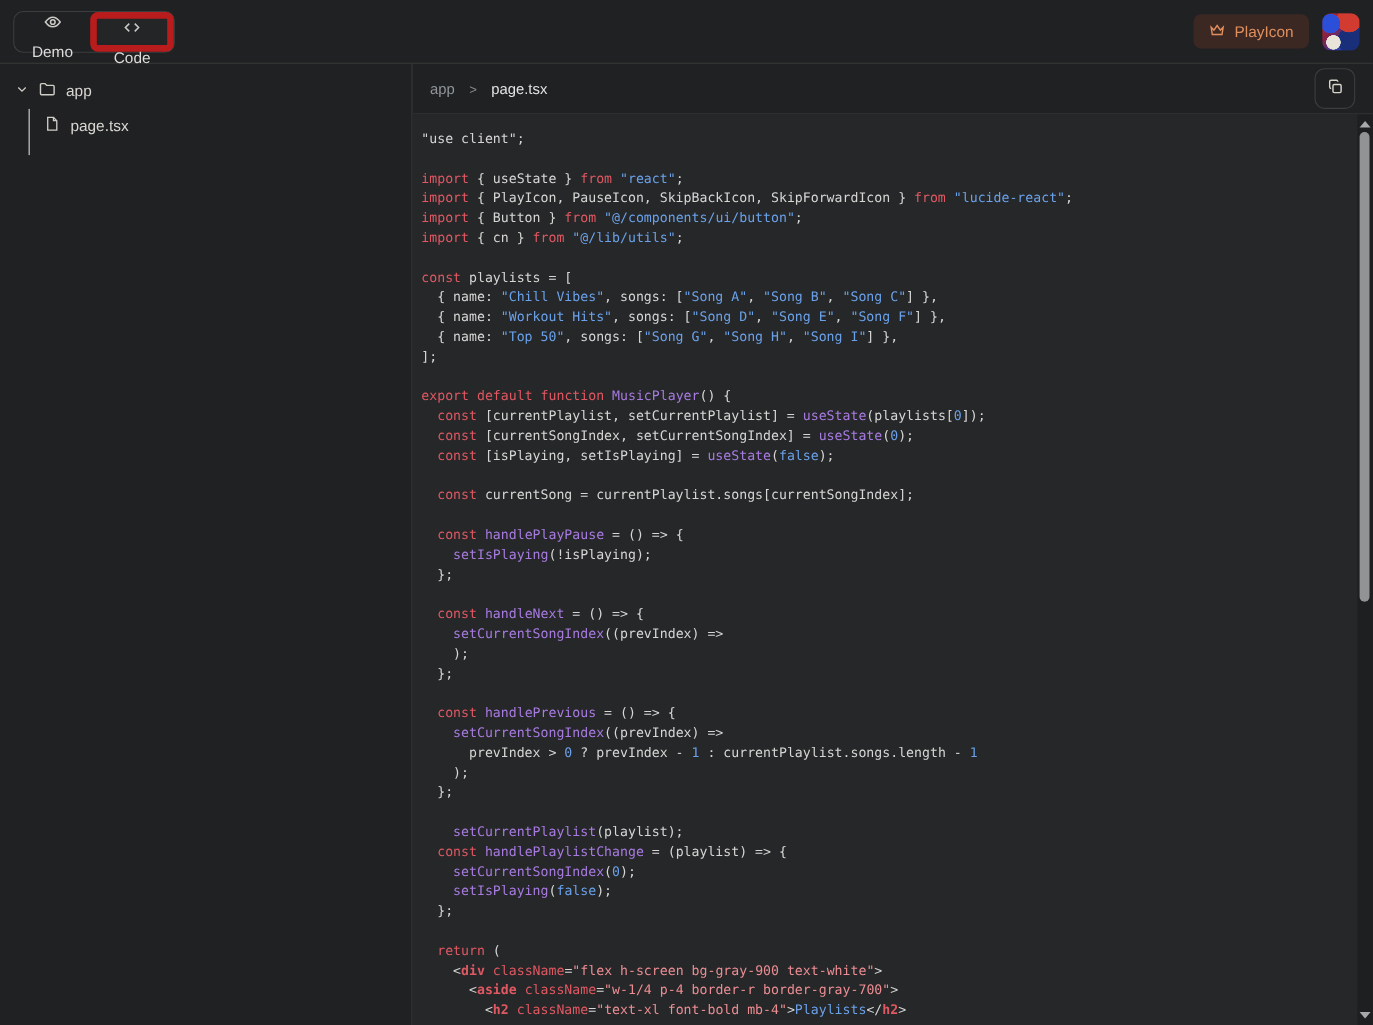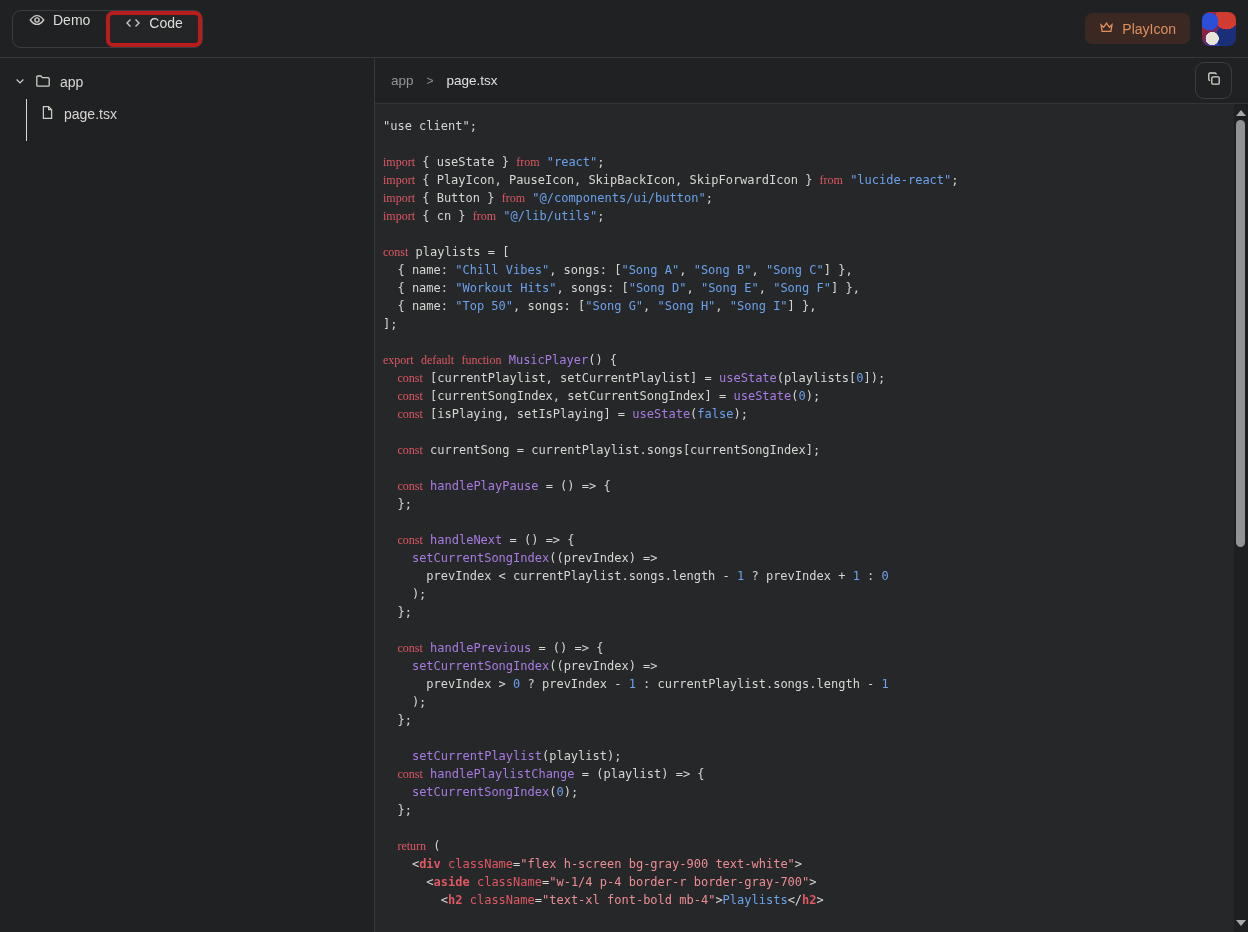--- a/index.html
+++ b/index.html
@@ -5,24 +5,24 @@
   * { margin:0; padding:0; box-sizing:border-box; }
   html,body { width:1248px; height:932px; overflow:hidden; background:#202122;
               font-family:"Liberation Sans", sans-serif; }
   .app { width:1248px; height:932px; display:flex; flex-direction:column; background:#202122; }
 
   
   .topbar { height:58px; flex:0 0 58px; border-bottom:1px solid #363839;
             display:flex; align-items:center; padding:0 12px; }
   .seg-control { display:flex; align-items:center; border:1px solid #3b3d3e;
                  border-radius:9px; background:#202122; height:38px; }
-  .seg-btn { display:flex; align-items:flex-start; gap:8px; height:36px; padding:0 15px;
+  .seg-btn { display:flex; align-items:center; gap:8px; height:36px; padding:0 15px;
              color:#dcdcda; font-size:14px; border-radius:7px; cursor:pointer;
-             background:transparent; border:1px solid transparent; }
-  .seg-btn.selected { border:4px solid #b91c1c; background:#232526; }
+             background:transparent; border:1px solid transparent;flex-direction:column; }
+  .seg-btn.selected { border:6px solid #b91c1c; background:#232526; }
   .seg-btn svg { stroke:#c9c9c6; }
   .topbar-right { margin-left:auto; display:flex; align-items:center; gap:12px; }
   .upgrade-btn { display:flex; align-items:center; gap:8px; background:#3c2823;
                  color:#df8f5e; font-size:14px; padding:0 14px; height:31px;
                  border:none; border-radius:7px; cursor:pointer; }
   .upgrade-btn svg { stroke:#df8f5e; }
   .avatar { width:34px; height:34px; border-radius:8px; cursor:pointer;
     background:
       radial-gradient(circle at 22% 28%, #2b4fd8 0 24%, rgba(0,0,0,0) 25%),
       radial-gradient(circle at 72% 18%, #d23b2f 0 30%, rgba(0,0,0,0) 31%),
@@ -54,21 +54,21 @@
   .copy-btn { position:absolute; right:16px; top:4px; width:37px; height:37px;
               border:1px solid #3b3d3e; border-radius:9px; background:transparent;
               display:flex; align-items:center; justify-content:center; cursor:pointer; }
   .copy-btn svg { stroke:#d6d6cd; }
 
   
   .code-wrap { flex:1; position:relative; background:#252729; min-height:0; overflow:hidden; }
   .code-scroll { position:absolute; inset:0 14px 0 0; overflow:hidden; padding:13px 0 0 8px; }
   .cl { font-family:"DejaVu Sans Mono", monospace; font-size:12px; line-height:18px;
         white-space:pre; color:var(--tok-p); }
-  .tok-p { color:var(--tok-p); } .tok-k { color:var(--tok-k);font-family:Liberation Serif, serif; }
+  .tok-p { color:var(--tok-p); } .tok-k { color:var(--tok-k); }
   .tok-s { color:var(--tok-s); } .tok-n { color:var(--tok-n); }
   .tok-f { color:var(--tok-f); } .tok-t { color:var(--tok-t);font-weight:bold; }
   .tok-a { color:var(--tok-a);margin-top:42px; } .tok-j { color:var(--tok-j); }
 
   
   .scrollbar { position:absolute; top:0; right:0; width:14px; bottom:0; background:#1d1f20; }
   .scroll-arrow { position:absolute; left:0; width:14px; height:14px;
                   display:flex; align-items:center; justify-content:center; cursor:pointer; }
   .scroll-arrow.up { top:2px; } .scroll-arrow.down { bottom:2px; }
   .tri-up { width:0; height:0; border-left:5px solid transparent; border-right:5px solid transparent;
@@ -178,37 +178,38 @@
             <div class="cl"><span class="tok-p">];</span></div>
             <div class="cl">&nbsp;</div>
             <div class="cl"><span class="tok-k">export</span><span class="tok-p"> </span><span class="tok-k">default</span><span class="tok-p"> </span><span class="tok-k">function</span><span class="tok-p"> </span><span class="tok-f">MusicPlayer</span><span class="tok-p">() {</span></div>
             <div class="cl"><span class="tok-p">  </span><span class="tok-k">const</span><span class="tok-p"> [currentPlaylist, setCurrentPlaylist] = </span><span class="tok-f">useState</span><span class="tok-p">(playlists[</span><span class="tok-n">0</span><span class="tok-p">]);</span></div>
             <div class="cl"><span class="tok-p">  </span><span class="tok-k">const</span><span class="tok-p"> [currentSongIndex, setCurrentSongIndex] = </span><span class="tok-f">useState</span><span class="tok-p">(</span><span class="tok-n">0</span><span class="tok-p">);</span></div>
             <div class="cl"><span class="tok-p">  </span><span class="tok-k">const</span><span class="tok-p"> [isPlaying, setIsPlaying] = </span><span class="tok-f">useState</span><span class="tok-p">(</span><span class="tok-n">false</span><span class="tok-p">);</span></div>
             <div class="cl">&nbsp;</div>
             <div class="cl"><span class="tok-p">  </span><span class="tok-k">const</span><span class="tok-p"> currentSong = currentPlaylist.songs[currentSongIndex];</span></div>
             <div class="cl">&nbsp;</div>
             <div class="cl"><span class="tok-p">  </span><span class="tok-k">const</span><span class="tok-p"> </span><span class="tok-f">handlePlayPause</span><span class="tok-p"> = () =&gt; {</span></div>
+            <div class="cl"><span class="tok-p">    </span><span class="tok-f">setIsPlaying</span><span class="tok-p">(!isPlaying);</span></div>
             <div class="cl"><span class="tok-p">  };</span></div>
             <div class="cl">&nbsp;</div>
             <div class="cl"><span class="tok-p">  </span><span class="tok-k">const</span><span class="tok-p"> </span><span class="tok-f">handleNext</span><span class="tok-p"> = () =&gt; {</span></div>
             <div class="cl"><span class="tok-p">    </span><span class="tok-f">setCurrentSongIndex</span><span class="tok-p">((prevIndex) =&gt;</span></div>
-            <div class="cl"><span class="tok-p">      prevIndex &lt; currentPlaylist.songs.length - </span><span class="tok-n">1</span><span class="tok-p"> ? prevIndex + </span><span class="tok-n">1</span><span class="tok-p"> : </span><span class="tok-n">0</span></div>
             <div class="cl"><span class="tok-p">    );</span></div>
             <div class="cl"><span class="tok-p">  };</span></div>
             <div class="cl">&nbsp;</div>
             <div class="cl"><span class="tok-p">  </span><span class="tok-k">const</span><span class="tok-p"> </span><span class="tok-f">handlePrevious</span><span class="tok-p"> = () =&gt; {</span></div>
             <div class="cl"><span class="tok-p">    </span><span class="tok-f">setCurrentSongIndex</span><span class="tok-p">((prevIndex) =&gt;</span></div>
             <div class="cl"><span class="tok-p">      prevIndex &gt; </span><span class="tok-n">0</span><span class="tok-p"> ? prevIndex - </span><span class="tok-n">1</span><span class="tok-p"> : currentPlaylist.songs.length - </span><span class="tok-n">1</span></div>
             <div class="cl"><span class="tok-p">    );</span></div>
             <div class="cl"><span class="tok-p">  };</span></div>
             <div class="cl">&nbsp;</div>
             <div class="cl"><span class="tok-p">    </span><span class="tok-f">setCurrentPlaylist</span><span class="tok-p">(playlist);</span></div>
             <div class="cl"><span class="tok-p">  </span><span class="tok-k">const</span><span class="tok-p"> </span><span class="tok-f">handlePlaylistChange</span><span class="tok-p"> = (playlist) =&gt; {</span></div>
             <div class="cl"><span class="tok-p">    </span><span class="tok-f">setCurrentSongIndex</span><span class="tok-p">(</span><span class="tok-n">0</span><span class="tok-p">);</span></div>
+            <div class="cl"><span class="tok-p">    </span><span class="tok-f">setIsPlaying</span><span class="tok-p">(</span><span class="tok-n">false</span><span class="tok-p">);</span></div>
             <div class="cl"><span class="tok-p">  };</span></div>
             <div class="cl">&nbsp;</div>
             <div class="cl"><span class="tok-p">  </span><span class="tok-k">return</span><span class="tok-p"> (</span></div>
             <div class="cl"><span class="tok-p">    &lt;</span><span class="tok-t">div</span><span class="tok-p"> </span><span class="tok-a">className</span><span class="tok-p">=</span><span class="tok-j">"flex h-screen bg-gray-900 text-white"</span><span class="tok-p">&gt;</span></div>
             <div class="cl"><span class="tok-p">      &lt;</span><span class="tok-t">aside</span><span class="tok-p"> </span><span class="tok-a">className</span><span class="tok-p">=</span><span class="tok-j">"w-1/4 p-4 border-r border-gray-700"</span><span class="tok-p">&gt;</span></div>
             <div class="cl"><span class="tok-p">        &lt;</span><span class="tok-t">h2</span><span class="tok-p"> </span><span class="tok-a">className</span><span class="tok-p">=</span><span class="tok-j">"text-xl font-bold mb-4"</span><span class="tok-p">&gt;</span><span class="tok-s">Playlists</span><span class="tok-p">&lt;/</span><span class="tok-t">h2</span><span class="tok-p">&gt;</span></div>
           </div>
         <div class="scrollbar">
           <div class="scroll-arrow up">
               <div class="tri-up"></div>

